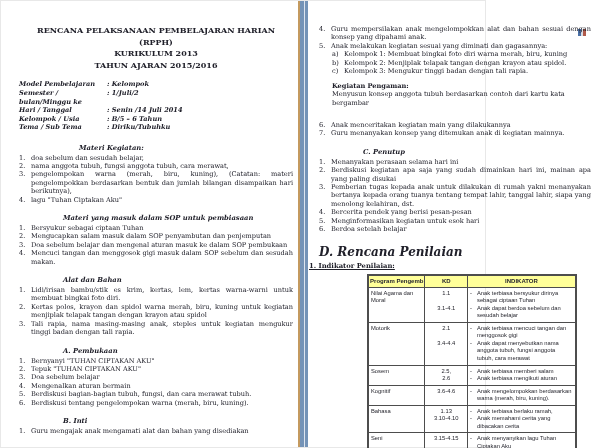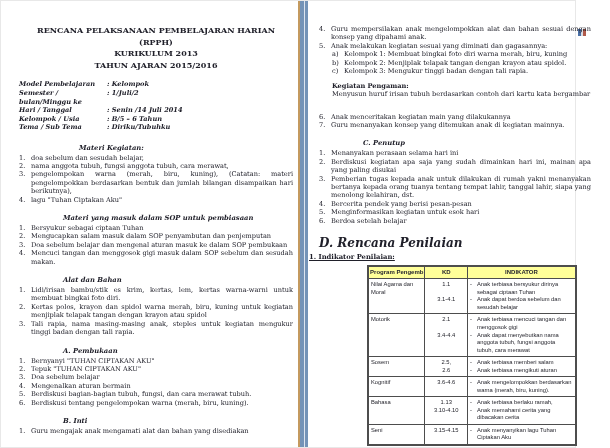--- a/index.html
+++ b/index.html
@@ -1,20 +1,20 @@
 <!DOCTYPE html>
 <html><head>
 <meta charset="utf-8">
 <style>
   html,body { margin:0; padding:0; }
   body {
     width:610px; height:448px; background:#ffffff; overflow:hidden;
     font-family:"DejaVu Serif", serif; color:#20202a;
   }
-  .page { position:relative; width:576px; height:448px; background:#fff; box-sizing:border-box; border:1px solid #e8e8e8; }
+  .page { position:relative; width:486px; height:448px; background:#fff; box-sizing:border-box; border:1px solid #e8e8e8; }
 
   
   .divider { position:absolute; left:296px; top:0; bottom:0; width:11px; }
   .divider .gold { position:absolute; left:1px; top:0; bottom:0; width:2px; background:#c49a5f; }
   .divider .blue1 { position:absolute; left:3px; top:0; bottom:0; width:4px; background:#7493b7; }
   .divider .lite { position:absolute; left:7px; top:0; bottom:0; width:1px; background:#dce4ee; }
   .divider .blue2 { position:absolute; left:8px; top:0; bottom:0; width:3px; background:#7493b7; }
 
   
   .corner-mark { position:absolute; left:577px; top:28px; width:8px; height:7px; display:flex; }
@@ -234,21 +234,21 @@
           </div>
           <div class="lia">
             <span>Kelompok 2: Menjiplak telapak tangan dengan krayon atau spidol.</span>
           </div>
           <div class="lia">
             <span>Kelompok 3: Mengukur tinggi badan dengan tali rapia.</span>
           </div>
         </div>
       <div class="pengaman">
         <div class="pengaman-h">Kegiatan Pengaman:</div>
-        <div>Menyusun huruf irisan tubuh berdasarkan contoh dari kartu kata bergambar</div>
+        <div>Menyusun konsep anggota tubuh berdasarkan contoh dari kartu kata bergambar</div>
       </div>
       <div class="ol start5">
 
       <div class="li">
             <span>Anak menceritakan kegiatan main yang dilakukannya</span>
           </div>
           <div class="li">
             <span>Guru menanyakan konsep yang ditemukan anak di kegiatan mainnya.</span>
           </div>
         </div>

